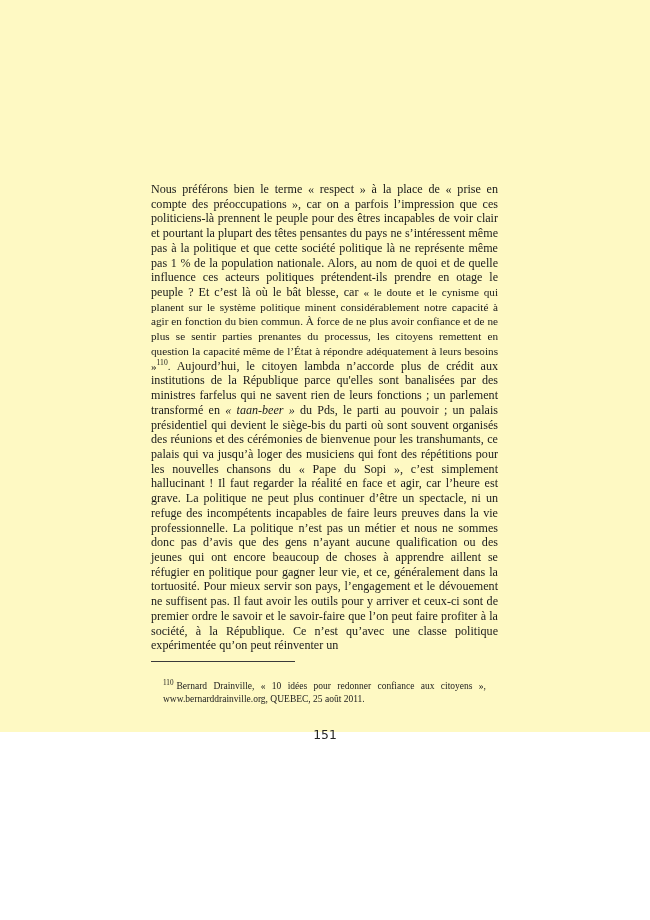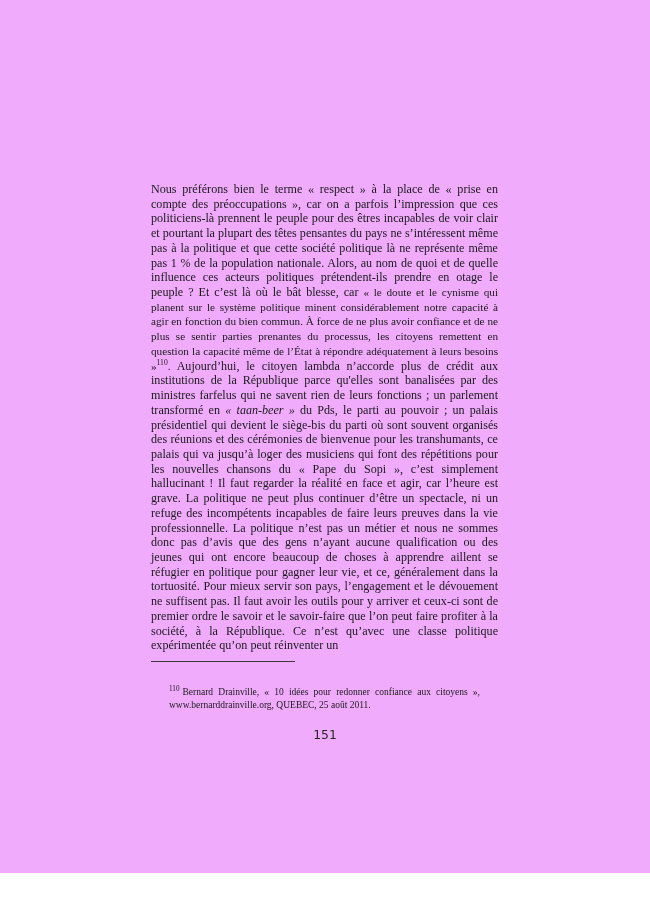--- a/index.html
+++ b/index.html
@@ -12,22 +12,22 @@
     width: 650px;
     height: 920px;
     overflow: hidden;
     font-family: "Liberation Serif", "DejaVu Serif", serif;
     color: #1a1a1a;
   }
 
   .page {
     position: relative;
     width: 650px;
-    height: 873px;
-    background: #f0abfc;
+    height: 732px;
+    background: #fef9c3;
   }
 
   
   .textblock {
     position: absolute;
     left: 151px;
     top: 182px;
     width: 347px;
   }
 
@@ -67,21 +67,21 @@
   }
 
   .footnotes {
     position: absolute;
     left: 151px;
     top: 668px;
     width: 347px;
   }
 
   .footnote {
-    margin: 18px;
+    margin: 12px;
     font-size: 9.5px;
     line-height: 12.6px;
     text-align: justify;
     text-justify: inter-word;
   }
 
   .footnote .fn-num {
     font-size: 7.2px;
     vertical-align: super;
     line-height: 0;

